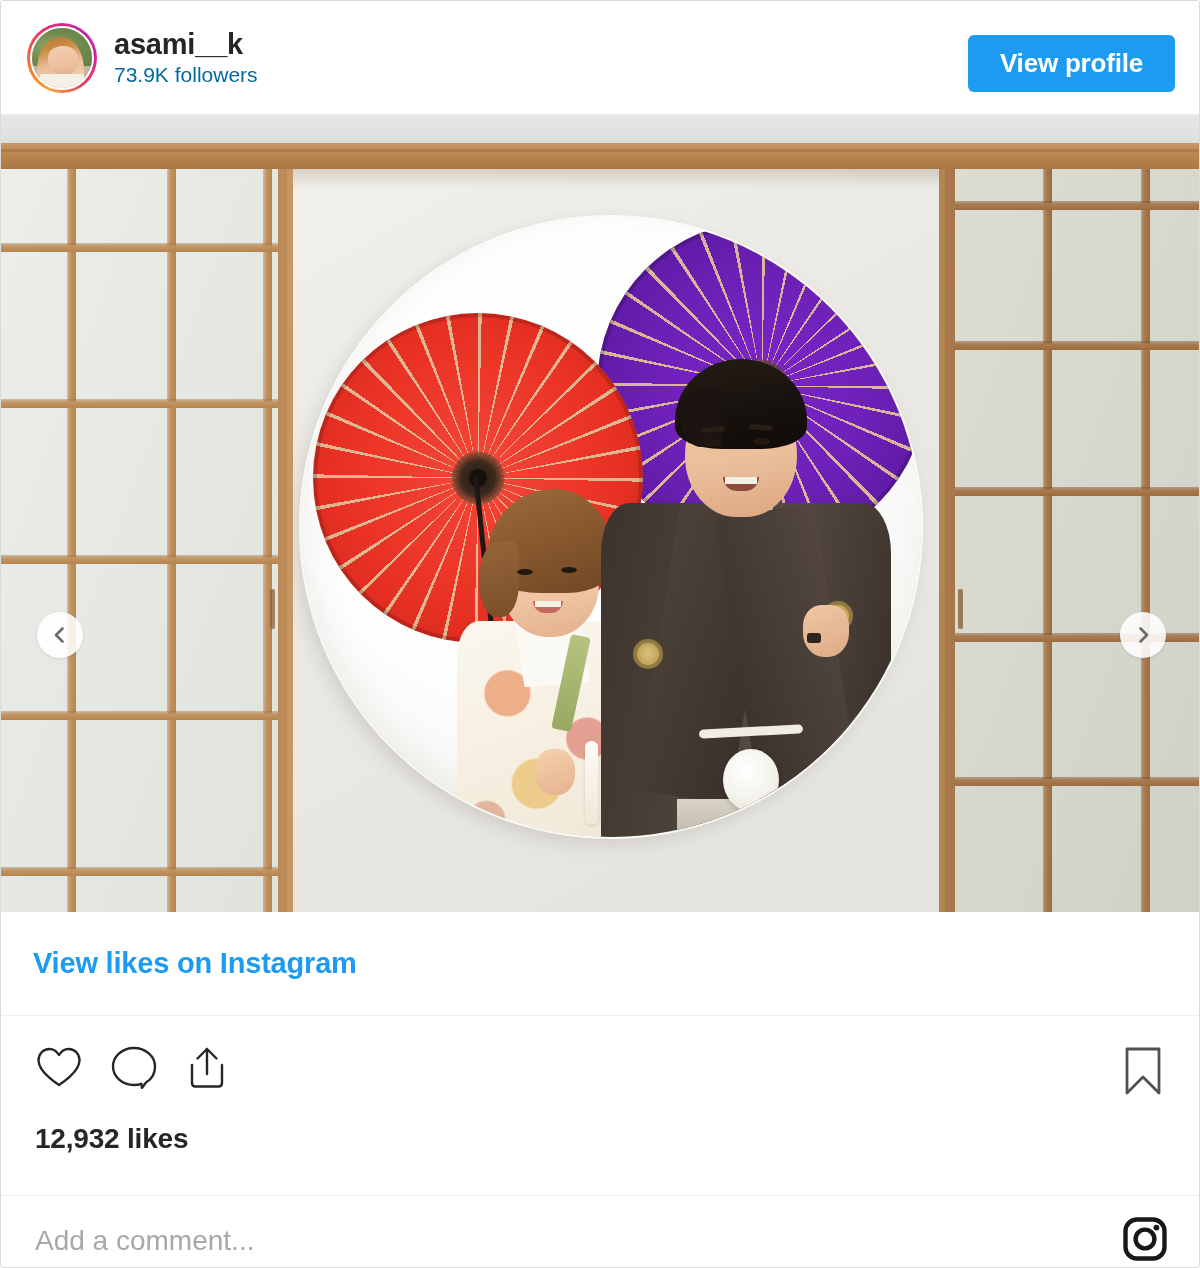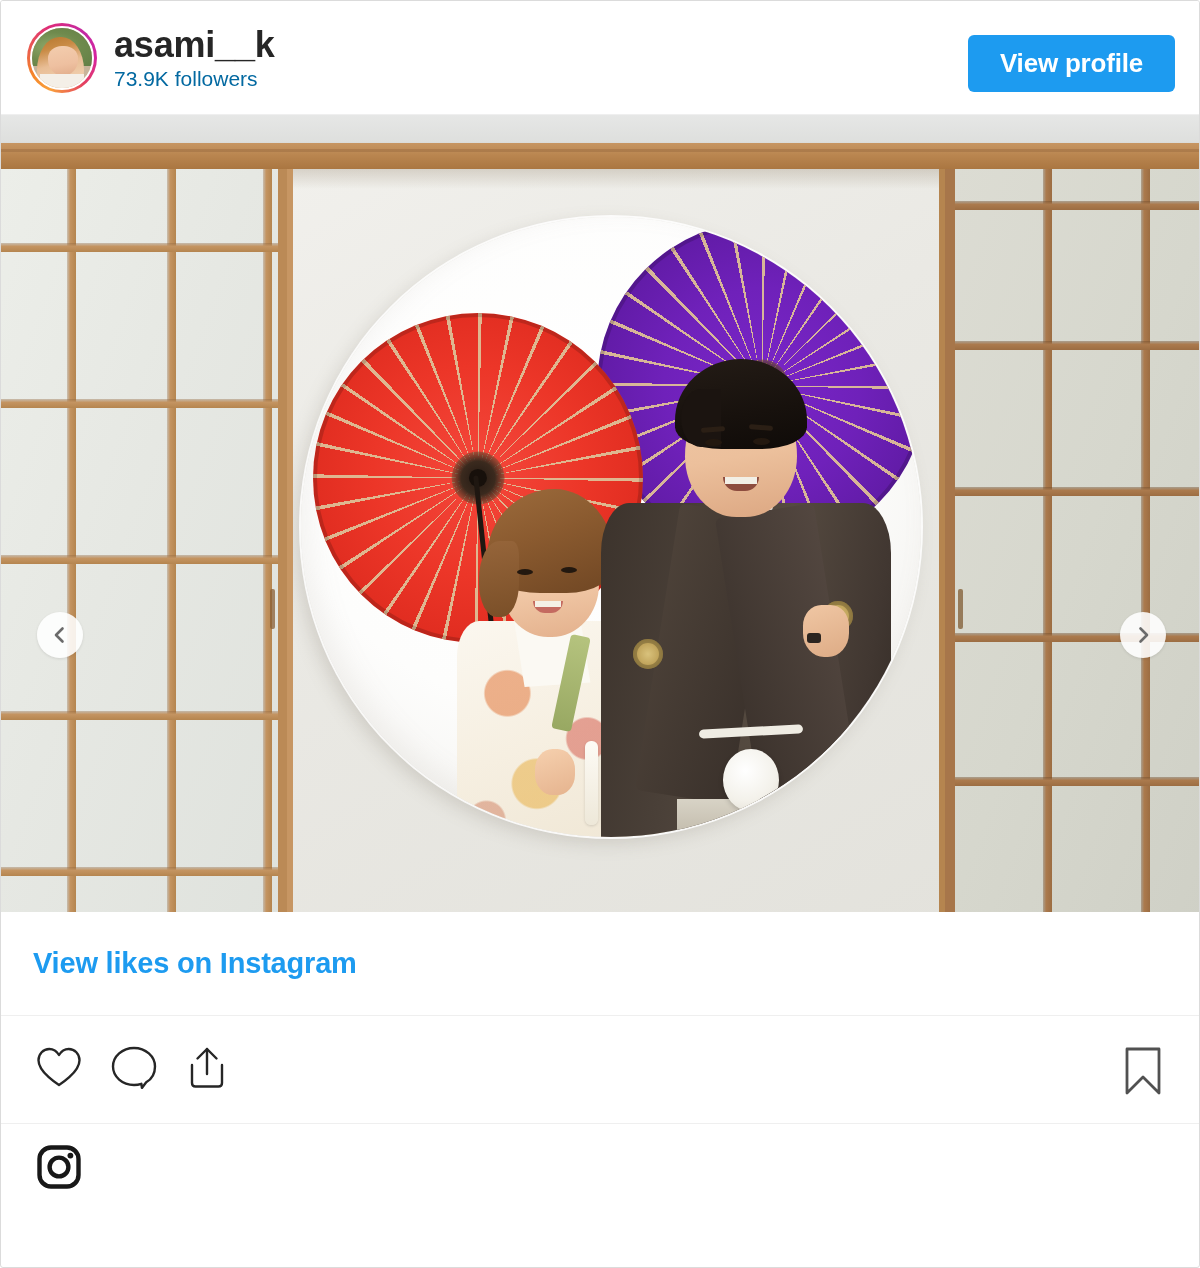--- a/index.html
+++ b/index.html
@@ -91,21 +91,21 @@
   }
 
   #header-text {
     margin-left: 17px;
     display: flex;
     flex-direction: column;
     justify-content: center;
     gap: 1px;
   }
   #username {
-    font-size: 36px;
+    font-size: 29px;
     font-weight: bold;
     color: #262626;
     letter-spacing: -0.2px;
     line-height: 1.15;
   }
   #follower-count {
     font-size: 21px;
     color: #0369a1;
     line-height: 1.2;
   }
@@ -845,22 +845,26 @@
 
     <button id="save-icon-button">
       <span>
         <svg width="40" height="50" viewBox="0 0 40 50" fill="none">
           <path d="M4 3H36V47L20 31L4 47V3Z" stroke="#515151" stroke-width="2.8" stroke-linecap="round" stroke-linejoin="round"></path>
         </svg>
       </span>
     </button>
   </div>
 
+  <div id="likes-row">
+    <span id="likes-count">12,932 likes</span>
+  </div>
 
   <div id="comment-row">
+    <input id="comment-input" type="text" placeholder="Add a comment..." style="">
     <button id="instagram-glyph-button">
       <span>
         <svg width="48" height="48" viewBox="0 0 48 48" fill="none">
           <rect x="4.5" y="4.5" width="39" height="39" rx="11.5" stroke="#181818" stroke-width="4.4"></rect>
           <circle cx="24" cy="24" r="9.4" stroke="#181818" stroke-width="4.4"></circle>
           <circle cx="35.4" cy="12.6" r="2.9" fill="#181818"></circle>
         </svg>
       </span>
     </button>
   </div>

